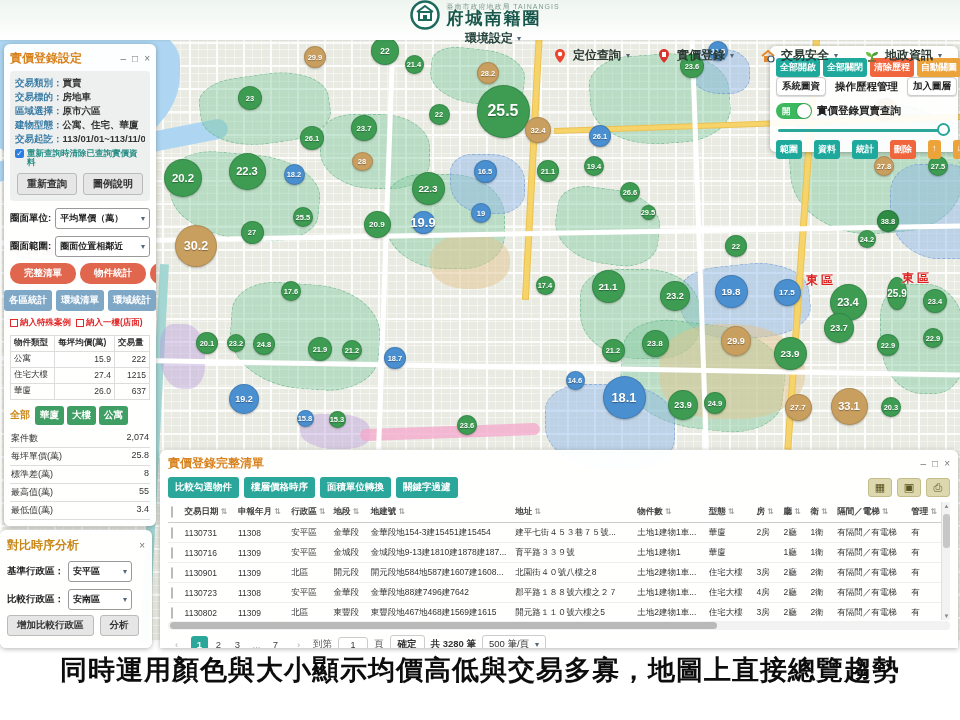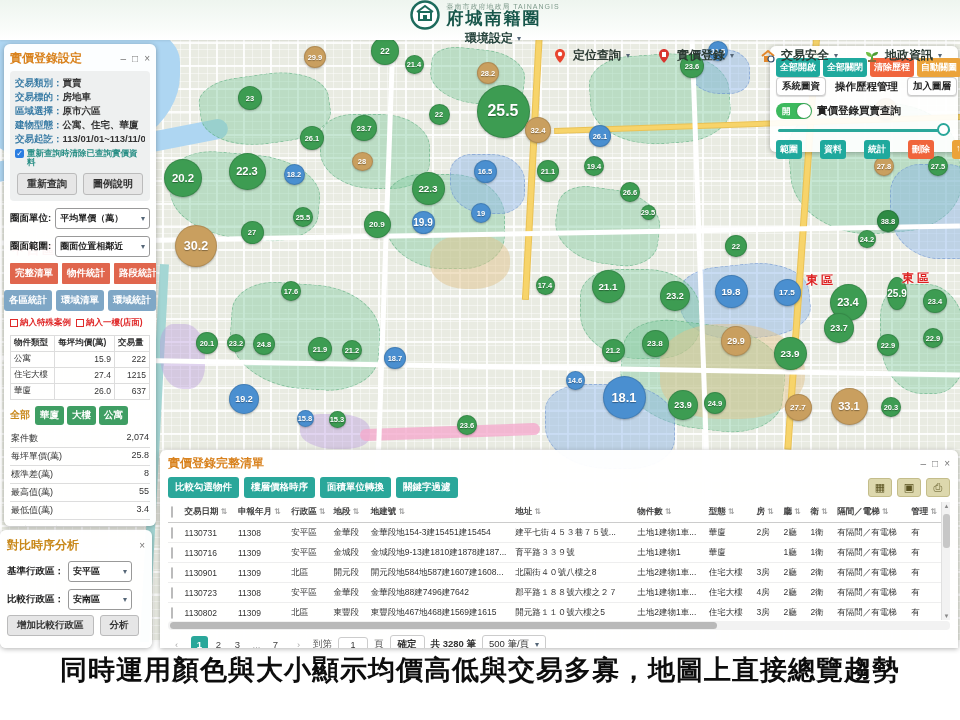--- a/index.html
+++ b/index.html
@@ -57,21 +57,21 @@
   .cbx-row { display:flex; align-items:flex-start; gap:3px; margin-top:3px; font-size:8.5px; color:#2a8f86; font-weight:bold; line-height:1.1; }
   .cbx { width:9px; height:9px; border-radius:2px; background:#2a7de1; color:#fff; font-size:8px; line-height:9px; text-align:center; flex:none; }
   .grybtns { display:flex; gap:6px; justify-content:center; margin-top:5px; }
   .grybtn { background:#e6e6e6; border:1px solid #bbb; border-radius:3px; font-size:10px; font-weight:bold; color:#333; padding:3px 9px; cursor:pointer; }
   .sel-row { display:flex; align-items:center; gap:4px; margin-top:7px; }
   .sel-row label { font-size:9.5px; font-weight:bold; color:#222; flex:none; }
   .selbox { flex:1; border:1px solid #999; border-radius:3px; background:#fff; font-size:9px; font-weight:bold; color:#222;
     padding:3px 4px; display:flex; justify-content:space-between; align-items:center; cursor:pointer; white-space:nowrap; overflow:hidden; }
   .btnrow { display:flex; gap:4px; margin-top:6px; }
   .btnrow.center { justify-content:center; }
-  .rbtn { background:#e0664d; color:#fff; border-radius:1px; font-size:9.5px; font-weight:bold; padding:4px 5px; cursor:pointer; white-space:nowrap; }
+  .rbtn { background:#e0664d; color:#fff; border-radius:10px; font-size:9.5px; font-weight:bold; padding:4px 14px; cursor:pointer; white-space:nowrap; }
   .bbtn { background:#7fa7c6; color:#fff; border-radius:3px; font-size:9.5px; font-weight:bold; padding:4px 5px; cursor:pointer; white-space:nowrap; }
   .redcbx-row { display:flex; gap:5px; margin-top:6px; }
   .redcbx { display:flex; align-items:center; gap:2px; font-size:8.5px; font-weight:bold; color:#e02a2a; white-space:nowrap; cursor:pointer; }
   .redcbx .bx { width:8px; height:8px; border:1px solid #e02a2a; background:#fff; flex:none; }
   table.mini { width:100%; border-collapse:collapse; margin-top:6px; }
   table.mini th, table.mini td { font-size:8.5px; border:1px solid #ddd; padding:1.5px 3px; color:#333; }
   table.mini th { font-weight:bold; text-align:left; }
   table.mini td.num { text-align:right; }
   #chips { display:flex; align-items:center; gap:3px; margin-top:6px; }
   #chips .all { font-size:10px; font-weight:bold; color:#c8881a; margin-right:2px; }
@@ -98,21 +98,21 @@
   .abtn { border-radius:3px; font-size:9px; font-weight:bold; color:#fff; padding:3px 4px; cursor:pointer; white-space:nowrap; }
   .c-teal { background:#1fa99d; } .c-red { background:#f0653c; } .c-amber { background:#eba33a; }
   #lp-toggle-row { display:flex; align-items:center; gap:5px; margin-top:7px; }
   .toggle { width:36px; height:16px; border-radius:8px; background:#3cb95e; position:relative; flex:none; cursor:pointer; }
   .toggle .txt { position:absolute; left:6px; top:3px; font-size:8.5px; color:#fff; font-weight:bold; }
   .toggle .knob { position:absolute; right:1px; top:1px; width:14px; height:14px; border-radius:50%; background:#fff; box-shadow:0 0 2px rgba(0,0,0,.4); }
   #lp-layer-name { font-size:10.5px; font-weight:bold; color:#222; }
   #lp-slider { position:relative; height:14px; margin:4px 2px 0 2px; }
   #lp-slider .track { position:absolute; left:0; right:0; top:6px; height:3px; background:#2aa79a; border-radius:2px; }
   #lp-slider .thumb { position:absolute; right:0; top:0; width:13px; height:13px; border-radius:50%; background:#fff; border:2px solid #2aa79a; cursor:pointer; }
-  #lp-rowbtns { display:flex; gap:18px; margin-top:3px; }
+  #lp-rowbtns { display:flex; gap:12px; margin-top:3px; }
 
   
   #bp { left:160px; top:450px; width:798px; height:198px; border-radius:6px 6px 0 0; padding:5px 8px 0 8px; overflow:hidden; }
   #bp .head { display:flex; align-items:center; }
   #bp-toolbar { display:flex; align-items:center; gap:5px; margin-top:5px; }
   #bp-toolbar .tealbtn { font-size:9.5px; padding:4px 7px; }
   #bp-icons { margin-left:auto; display:flex; gap:5px; }
   .beige { width:24px; height:19px; background:#ddd8ad; border:1px solid #c4bd8a; border-radius:3px; color:#5a5320; font-size:11px; line-height:17px; text-align:center; cursor:pointer; }
   #bp-tablewrap { position:relative; margin-top:4px; width:782px; height:118px; overflow:hidden; }
   #bp-table { border-collapse:collapse; table-layout:fixed; }
@@ -201,21 +201,21 @@
         <div class="pcircle" style="left: 537px; top: 126px; width: 22px; height: 22px; background: rgb(61, 156, 82); font-size: 7.5px;">21.1</div>
         <div class="pcircle" style="left: 584px; top: 122px; width: 20px; height: 20px; background: rgb(61, 156, 82); font-size: 7.5px;">19.4</div>
         <div class="pcircle" style="left: 411.5px; top: 137.5px; width: 33px; height: 33px; background: rgb(61, 156, 82); font-size: 9.9px;">22.3</div>
         <div class="pcircle" style="left: 620px; top: 148px; width: 20px; height: 20px; background: rgb(61, 156, 82); font-size: 7.5px;">26.6</div>
         <div class="pcircle" style="left: 640.5px; top: 170.5px; width: 15px; height: 15px; background: rgb(61, 156, 82); font-size: 7.5px;">29.5</div>
         <div class="pcircle" style="left: 874px; top: 122px; width: 20px; height: 20px; background: rgb(201, 159, 95); font-size: 7.5px;">27.8</div>
         <div class="pcircle" style="left: 928px; top: 122px; width: 20px; height: 20px; background: rgb(61, 156, 82); font-size: 7.5px;">27.5</div>
         <div class="pcircle" style="left: 877px; top: 176px; width: 22px; height: 22px; background: rgb(46, 139, 68); font-size: 7.5px;">38.8</div>
         <div class="pcircle" style="left: 858px; top: 196px; width: 18px; height: 18px; background: rgb(61, 156, 82); font-size: 7.5px;">24.2</div>
         <div class="pcircle" style="left: 471px; top: 169px; width: 20px; height: 20px; background: rgb(74, 143, 208); font-size: 7.5px;">19</div>
-        <div class="pcircle" style="left: 411.5px; top: 176.5px; width: 23px; height: 23px; background: rgb(74, 143, 208); font-size: 10px;">19.9</div>
+        <div class="pcircle" style="left: 411.5px; top: 176.5px; width: 23px; height: 23px; background: rgb(74, 143, 208); font-size: 13px;">19.9</div>
         <div class="pcircle" style="left: 363.5px; top: 176.5px; width: 27px; height: 27px; background: rgb(61, 156, 82); font-size: 8.1px;">20.9</div>
         <div class="pcircle" style="left: 293px; top: 173px; width: 20px; height: 20px; background: rgb(61, 156, 82); font-size: 7.5px;">25.5</div>
         <div class="pcircle" style="left: 240.5px; top: 186.5px; width: 23px; height: 23px; background: rgb(61, 156, 82); font-size: 7.5px;">27</div>
         <div class="pcircle" style="left: 175px; top: 191px; width: 42px; height: 42px; background: rgb(201, 159, 95); font-size: 12.6px;">30.2</div>
         <div class="pcircle" style="left: 281px; top: 247px; width: 20px; height: 20px; background: rgb(61, 156, 82); font-size: 7.5px;">17.6</div>
         <div class="pcircle" style="left: 725px; top: 201px; width: 22px; height: 22px; background: rgb(61, 156, 82); font-size: 7.5px;">22</div>
         <div class="pcircle" style="left: 535.5px; top: 241.5px; width: 19px; height: 19px; background: rgb(61, 156, 82); font-size: 7.5px;">17.4</div>
         <div class="pcircle" style="left: 591.5px; top: 235.5px; width: 33px; height: 33px; background: rgb(61, 156, 82); font-size: 9.9px;">21.1</div>
         <div class="pcircle" style="left: 660px; top: 247px; width: 30px; height: 30px; background: rgb(61, 156, 82); font-size: 9px;">23.2</div>
         <div class="pcircle" style="left: 714.5px; top: 240.5px; width: 33px; height: 33px; background: rgb(74, 143, 208); font-size: 9.9px;">19.8</div>

